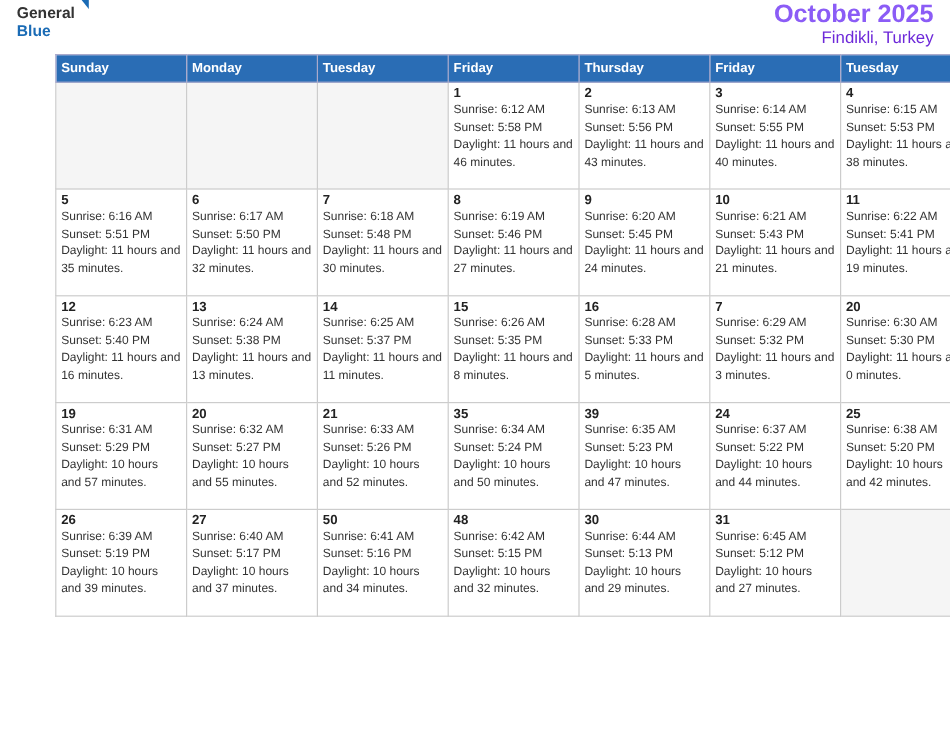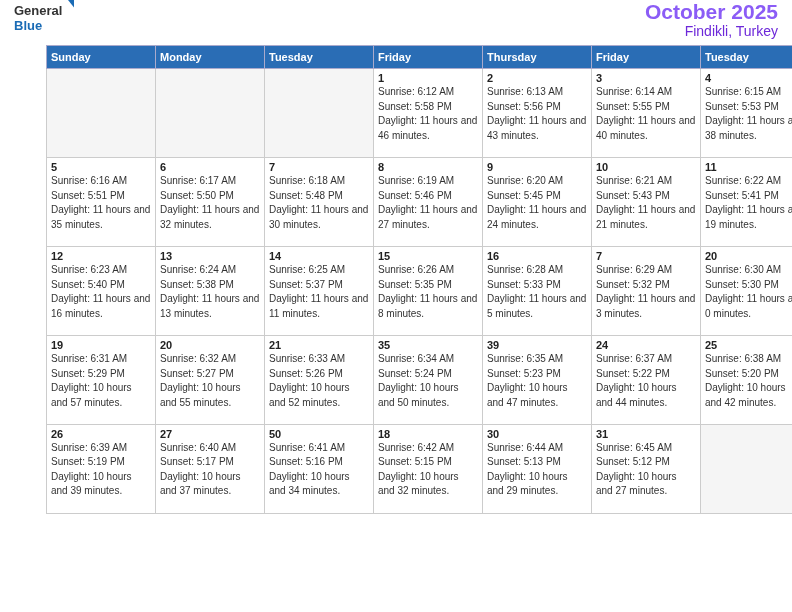--- a/index.html
+++ b/index.html
@@ -234,21 +234,21 @@
           </td>
           <td>
             <span class="day-number">27</span>
             <div class="day-info">Sunrise: 6:40 AM<br>Sunset: 5:17 PM<br>Daylight: 10 hours and 37 minutes.</div>
           </td>
           <td>
             <span class="day-number">50</span>
             <div class="day-info">Sunrise: 6:41 AM<br>Sunset: 5:16 PM<br>Daylight: 10 hours and 34 minutes.</div>
           </td>
           <td>
-            <span class="day-number">18</span>
+            <span class="day-number">48</span>
             <div class="day-info">Sunrise: 6:42 AM<br>Sunset: 5:15 PM<br>Daylight: 10 hours and 32 minutes.</div>
           </td>
           <td>
             <span class="day-number">30</span>
             <div class="day-info">Sunrise: 6:44 AM<br>Sunset: 5:13 PM<br>Daylight: 10 hours and 29 minutes.</div>
           </td>
           <td>
             <span class="day-number">31</span>
             <div class="day-info">Sunrise: 6:45 AM<br>Sunset: 5:12 PM<br>Daylight: 10 hours and 27 minutes.</div>
           </td>

